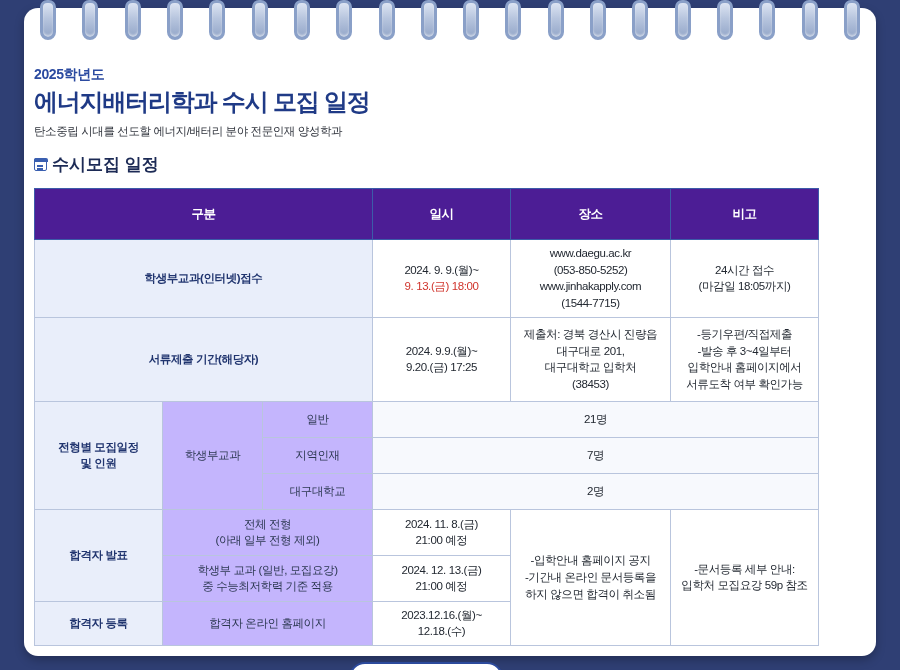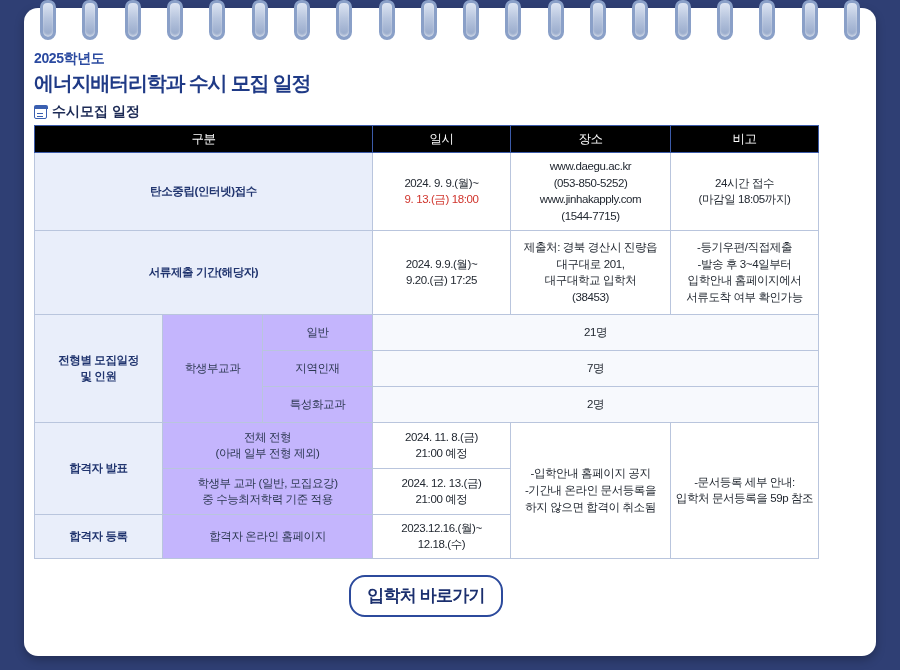--- a/index.html
+++ b/index.html
@@ -63,44 +63,44 @@
     top: 42px;
     width: 852px;
     padding: 8px 34px 0 34px;
   }
 
   .kicker {
     color: #2b4aa0;
     font-size: 14px;
     font-weight: bold;
     letter-spacing: -0.4px;
-    margin: 0 0 2px 0;
+    margin: 16px 0 2px 0;
   }
   .title {
     color: #1f3a86;
-    font-size: 20px;
+    font-size: 24px;
     font-weight: bold;
     letter-spacing: -1.2px;
     margin: 0 0 6px 0;
   }
   .subtitle {
     color: #30343d;
     font-size: 11.5px;
     letter-spacing: -0.4px;
     margin: 0 0 14px 0;
   }
 
   .section-label {
     display: flex;
     align-items: center;
     gap: 5px;
-    font-size: 14px;
+    font-size: 17px;
     color: #1c2a55;
     font-weight: bold;
-    margin-bottom: 4px;
+    margin-bottom: 12px;
   }
   .cal-icon {
     display: inline-block;
     width: 13px;
     height: 13px;
     border: 1.5px solid #3a5fb0;
     border-radius: 2px;
     position: relative;
     background: #fff;
   }
@@ -130,27 +130,27 @@
   }
   table.schedule th, table.schedule td {
     border: 1px solid #b9c5dd;
     text-align: center;
     vertical-align: middle;
     padding: 5px 3px;
     line-height: 1.45;
     letter-spacing: -0.4px;
   }
   table.schedule thead th {
-    background: #000000;
+    background: #4c1d95;
     color: #ffffff;
-    font-weight: normal;
+    font-weight: bold;
     font-size: 12.5px;
     height: 24px;
     border-color: #3c5ba9;
-    padding: 4px 2px;
+    padding: 16px 2px;
   }
   td.label {
     background: #e9eefa;
     color: #21356f;
     font-weight: bold;
   }
   td.sublabel {
     background: #c4b5fd;
     color: #2b3750;
   }
@@ -208,20 +208,21 @@
     <div class="ring"></div>
     <div class="ring"></div>
     <div class="ring"></div>
     <div class="ring"></div>
     <div class="ring"></div>
   </div>
 
   <div class="content">
     <div class="kicker">2025학년도</div>
     <div class="title">에너지배터리학과 수시 모집 일정</div>
+    <div class="subtitle">탄소중립 시대를 선도할 에너지/배터리 분야 전문인재 양성학과</div>
 
     <div class="section-label">
       <span class="cal-icon"></span>
       <span>수시모집 일정</span>
     </div>
 
     <table class="schedule">
       <colgroup>
         <col style="width:128px">
         <col style="width:100px">
@@ -233,21 +234,21 @@
       <thead>
         <tr>
           <th colspan="3">구분</th>
           <th>일시</th>
           <th>장소</th>
           <th>비고</th>
         </tr>
       </thead>
       <tbody>
         <tr style="height:74px">
-          <td class="label" colspan="3">탄소중립(인터넷)접수</td>
+          <td class="label" colspan="3">학생부교과(인터넷)접수</td>
           <td class="plain">
             <span>2024. 9. 9.(월)~</span><br>
             <span class="red">9. 13.(금) 18:00</span>
           </td>
           <td class="plain pre" style="white-space:pre-line">www.daegu.ac.kr
 (053-850-5252)
 www.jinhakapply.com
 (1544-7715)</td>
           <td class="plain" style="white-space:pre-line">24시간 접수
 (마감일 18:05까지)</td>
@@ -272,35 +273,35 @@
 및 인원</td>
           <td class="sublabel" rowspan="3">학생부교과</td>
           <td class="sublabel">일반</td>
           <td class="soft" colspan="3">21명</td>
         </tr>
         <tr style="height:36px">
           <td class="sublabel">지역인재</td>
           <td class="soft" colspan="3">7명</td>
         </tr>
         <tr style="height:36px">
-          <td class="sublabel">특성화교과</td>
+          <td class="sublabel">대구대학교</td>
           <td class="soft" colspan="3">2명</td>
         </tr>
 
         <tr style="height:46px">
           <td class="label" rowspan="2">합격자 발표</td>
           <td class="sublabel" colspan="2" style="white-space:pre-line">전체 전형
 (아래 일부 전형 제외)</td>
           <td class="plain" style="white-space:pre-line">2024. 11. 8.(금)
 21:00 예정</td>
           <td class="plain" rowspan="3" style="white-space:pre-line">-입학안내 홈페이지 공지
 -기간내 온라인 문서등록을
 하지 않으면 합격이 취소됨</td>
           <td class="plain" rowspan="3" style="white-space:pre-line">-문서등록 세부 안내:
-입학처 문서등록을 59p 참조</td>
+입학처 모집요강 59p 참조</td>
         </tr>
         <tr style="height:46px">
           <td class="sublabel" colspan="2" style="white-space:pre-line">학생부 교과 (일반, 모집요강)
 중 수능최저학력 기준 적용</td>
           <td class="plain" style="white-space:pre-line">2024. 12. 13.(금)
 21:00 예정</td>
         </tr>
 
         <tr style="height:40px">
           <td class="label">합격자 등록</td>

